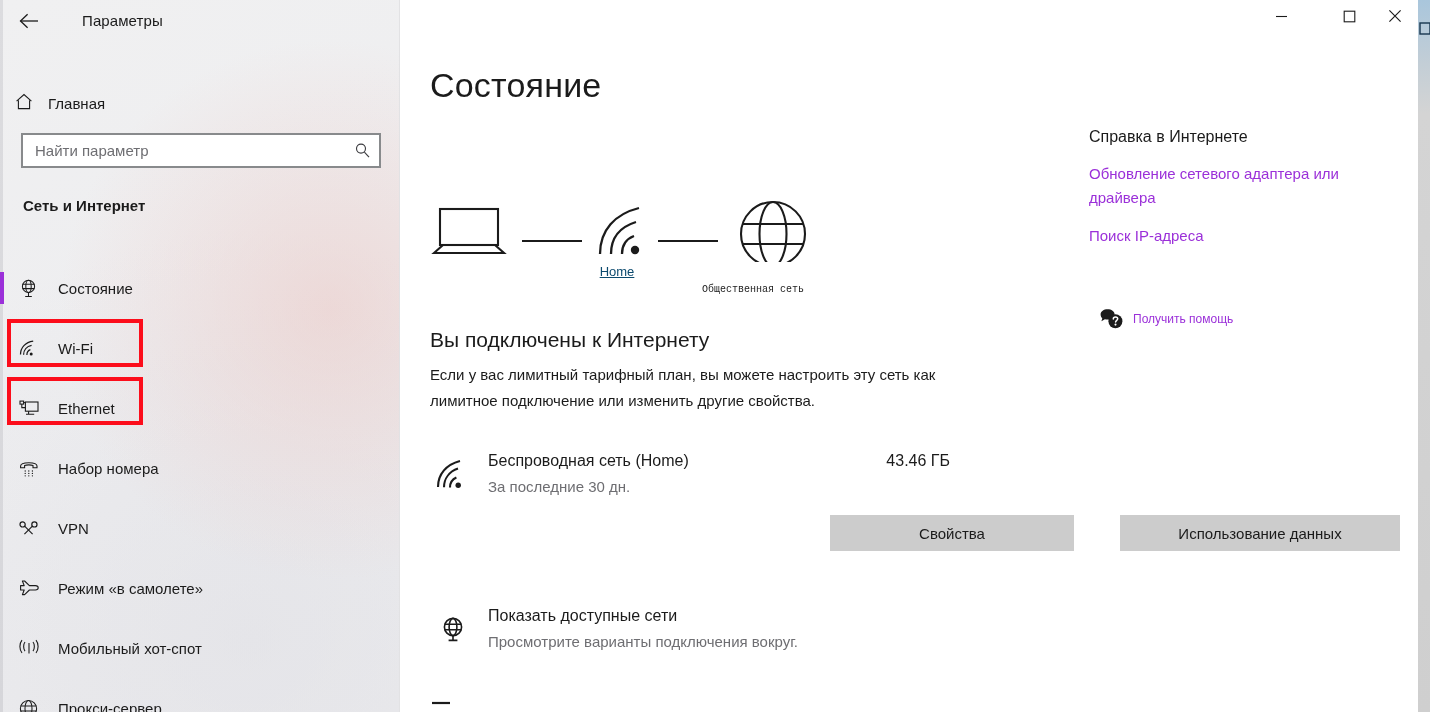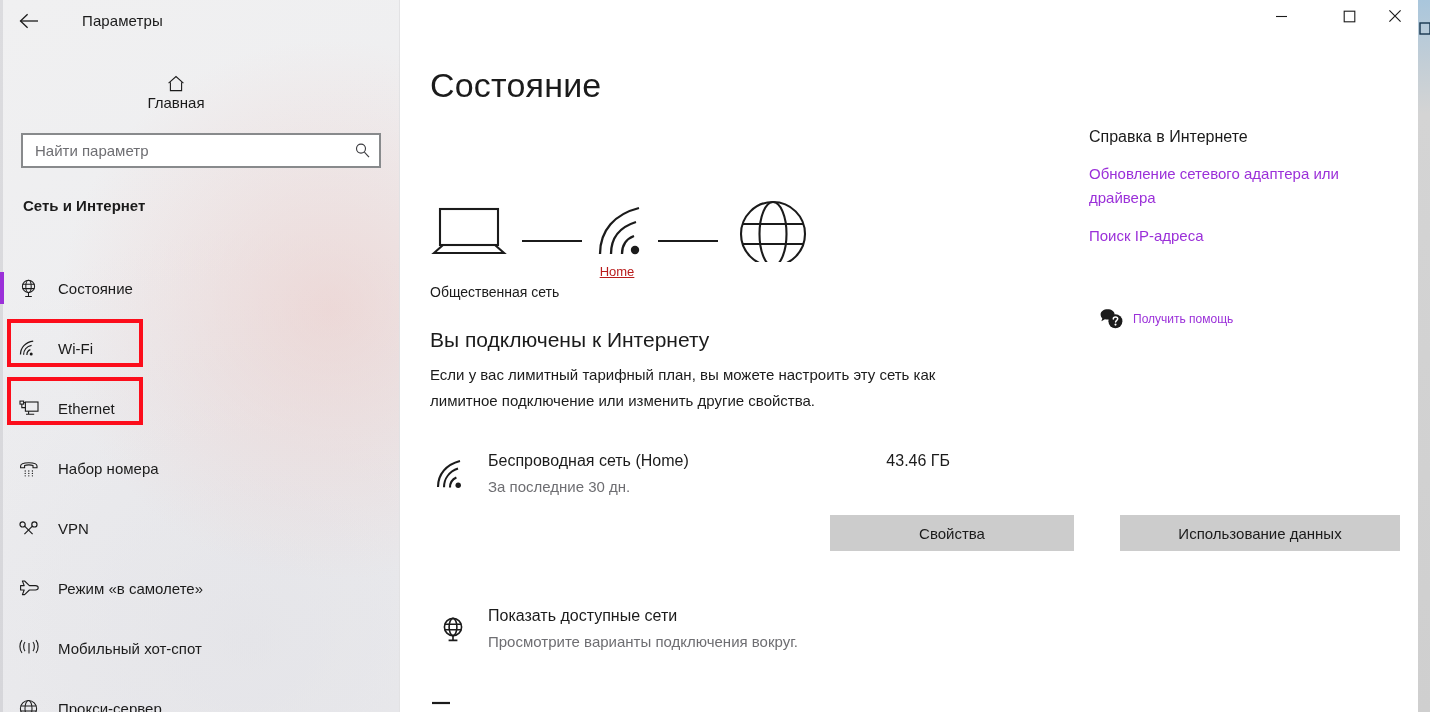--- a/index.html
+++ b/index.html
@@ -58,21 +58,21 @@
   }
   #side-scroll-track {
     position: absolute; left: 0; top: 0;
     width: 3px; height: 712px;
     background: linear-gradient(180deg,#dcdcdf 0%, #d6d6da 100%);
   }
 
   #home-row {
     position: absolute; left: 0; top: 74px;
     width: 352px; height: 38px;
-    display: flex; align-items: center; flex-direction: column;
+    display: flex; align-items: flex-end;
   }
   #home-row .ico { width: 48px; display: flex; justify-content: center; color: #1b1b1b; }
   #home-row .lbl { font-size: 15px; color: #1b1b1b; }
 
   #searchbox {
     position: absolute; left: 21px; top: 133px;
     width: 360px; height: 35px;
     background: #ffffff;
     border: 2px solid #888a8c;
     display: flex; align-items: center;
@@ -138,25 +138,25 @@
   }
   #section-title {
     position: absolute; left: 30px; top: 134px;
     font-size: 22px; color: #1b1b1b;
   }
 
   
   #diagram { position: absolute; left: 30px; top: 196px; width: 420px; height: 110px; }
   #diagram .dlabel-name {
     position: absolute; left: 0; top: 68px; width: 374px;
-    text-align: center; font-size: 13px; color: #b91c1c; text-decoration: underline;
+    text-align: center; font-size: 13px; color: #0c4a6e; text-decoration: underline;
   }
   #diagram .dlabel-type {
     position: absolute; left: 0; top: 88px; width: 374px;
-    text-align: left; font-size: 14px; color: #1b1b1b;
+    text-align: right; font-size: 10px; color: #1b1b1b; font-family: Liberation Mono, monospace;
   }
 
   #conn-head {
     position: absolute; left: 30px; top: 328px;
     font-size: 21px; color: #1b1b1b;
   }
   #conn-desc {
     position: absolute; left: 30px; top: 362px;
     width: 520px;
     font-size: 15px; color: #1b1b1b; line-height: 26px;

